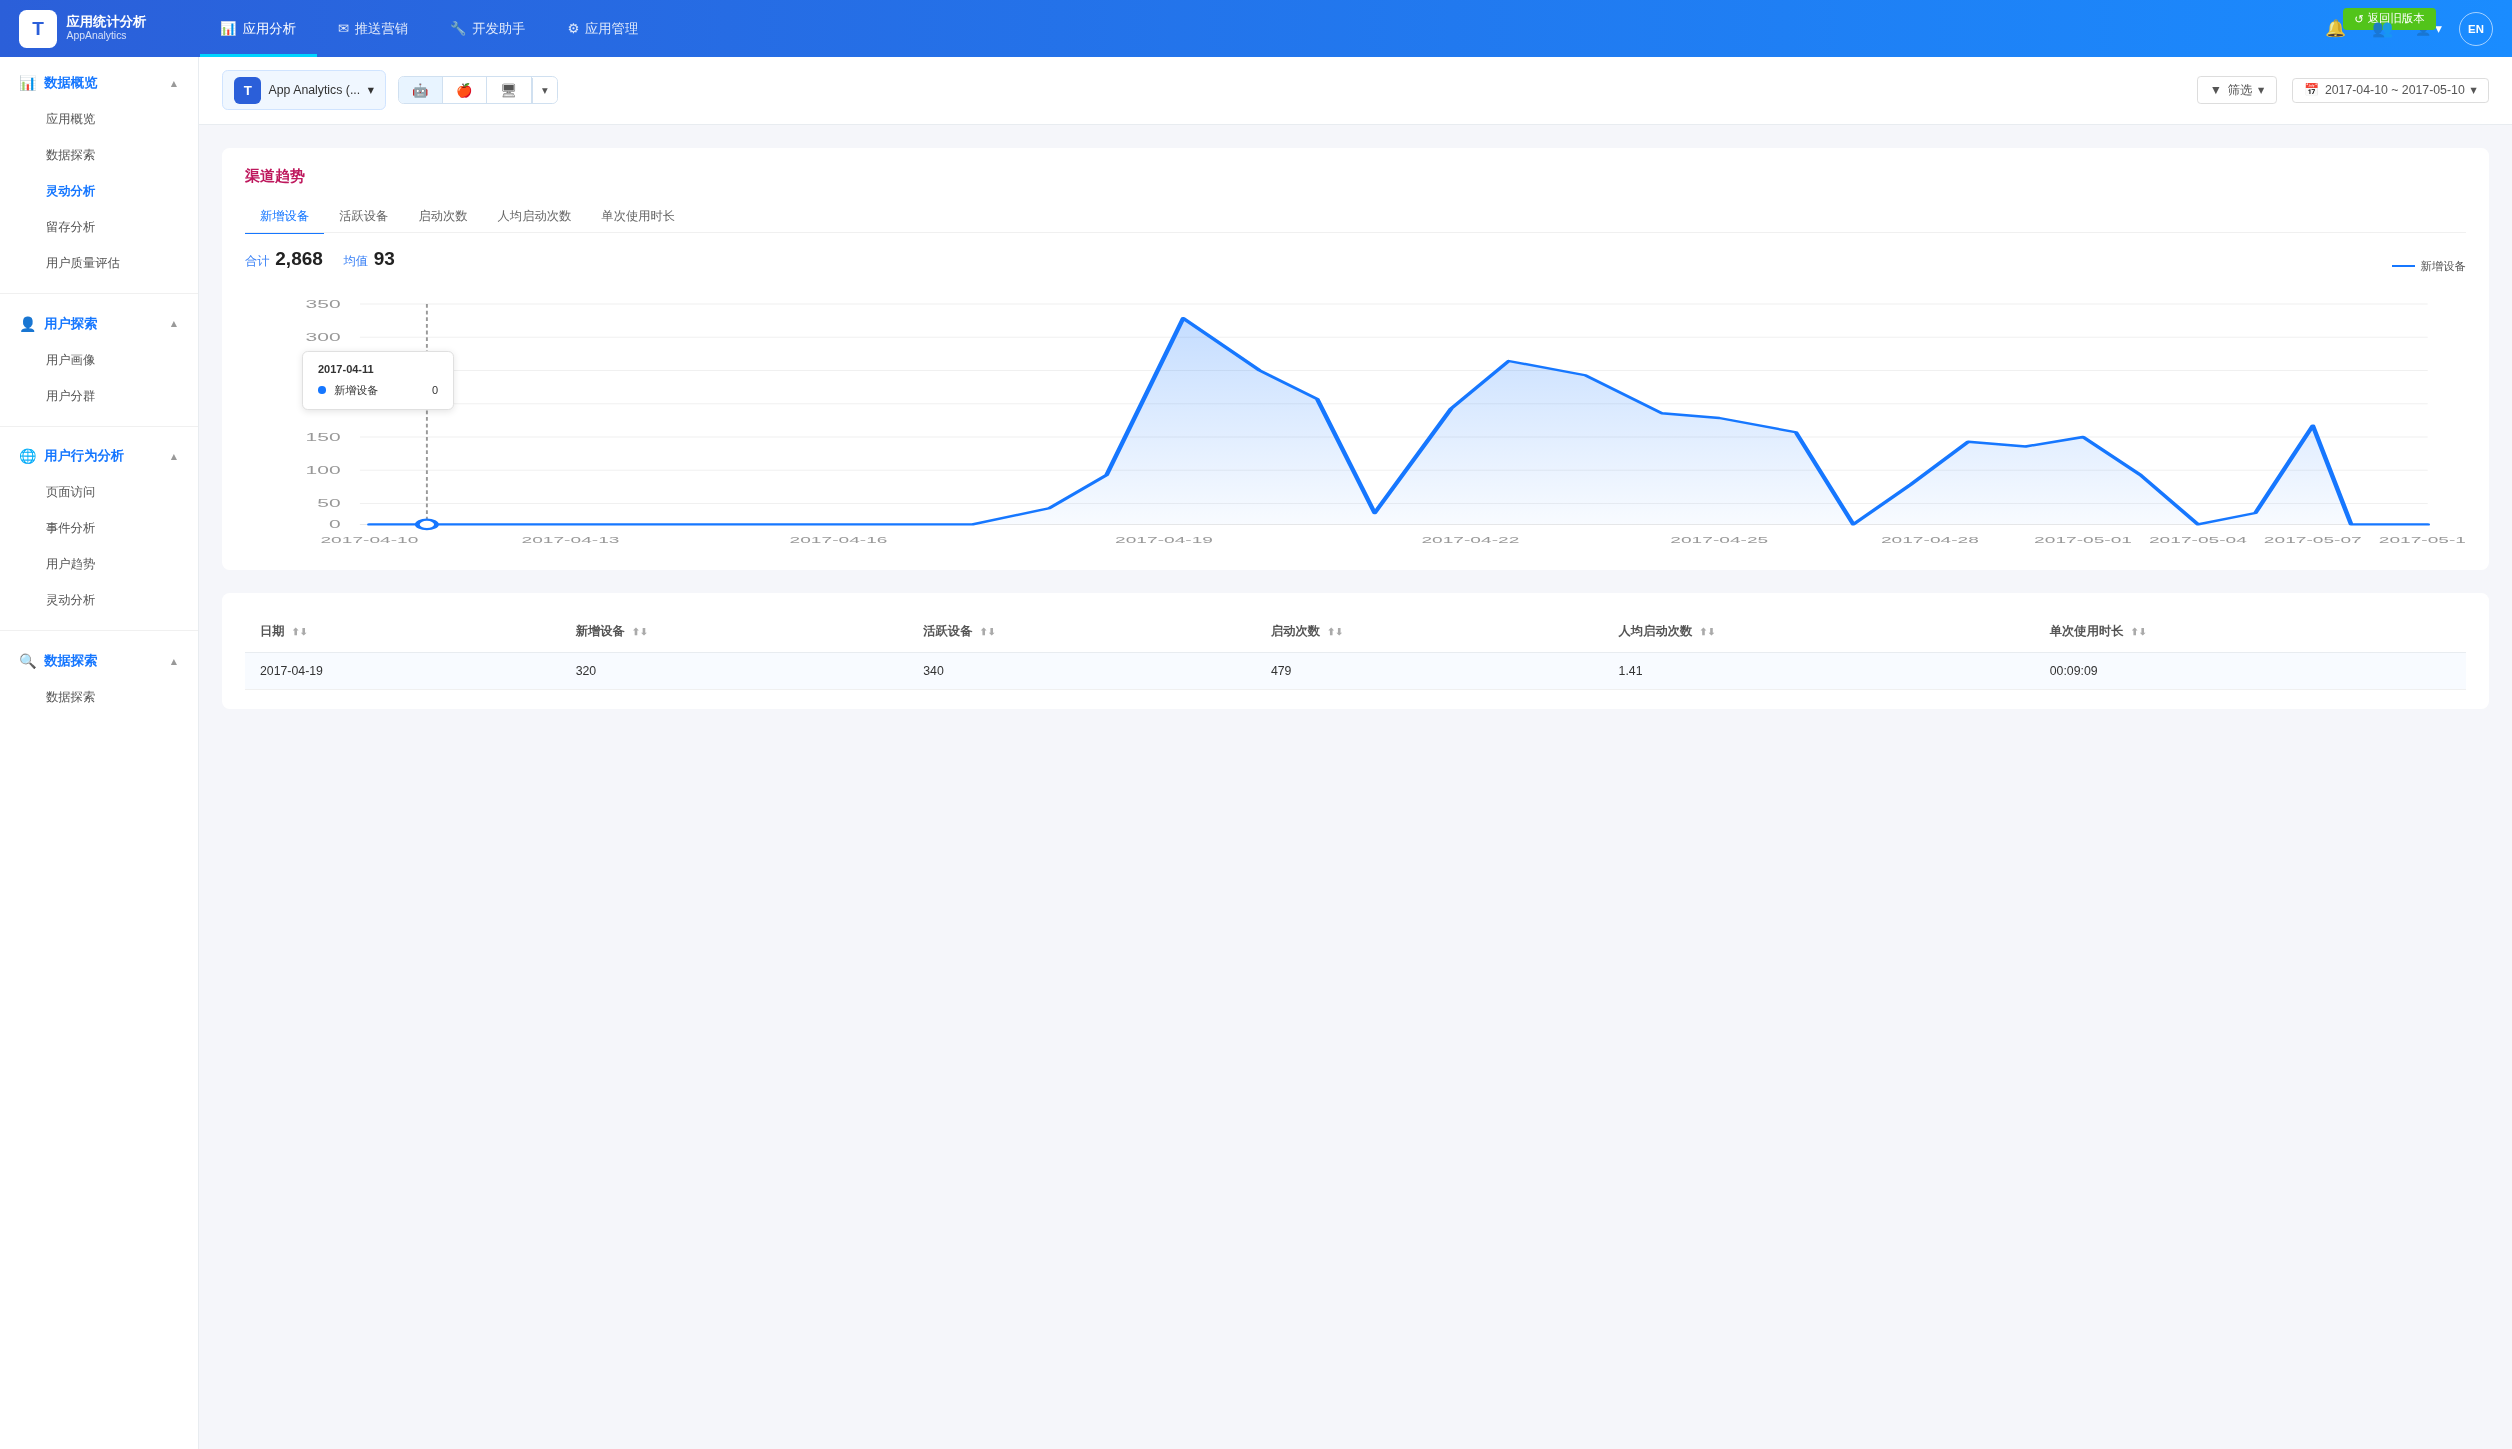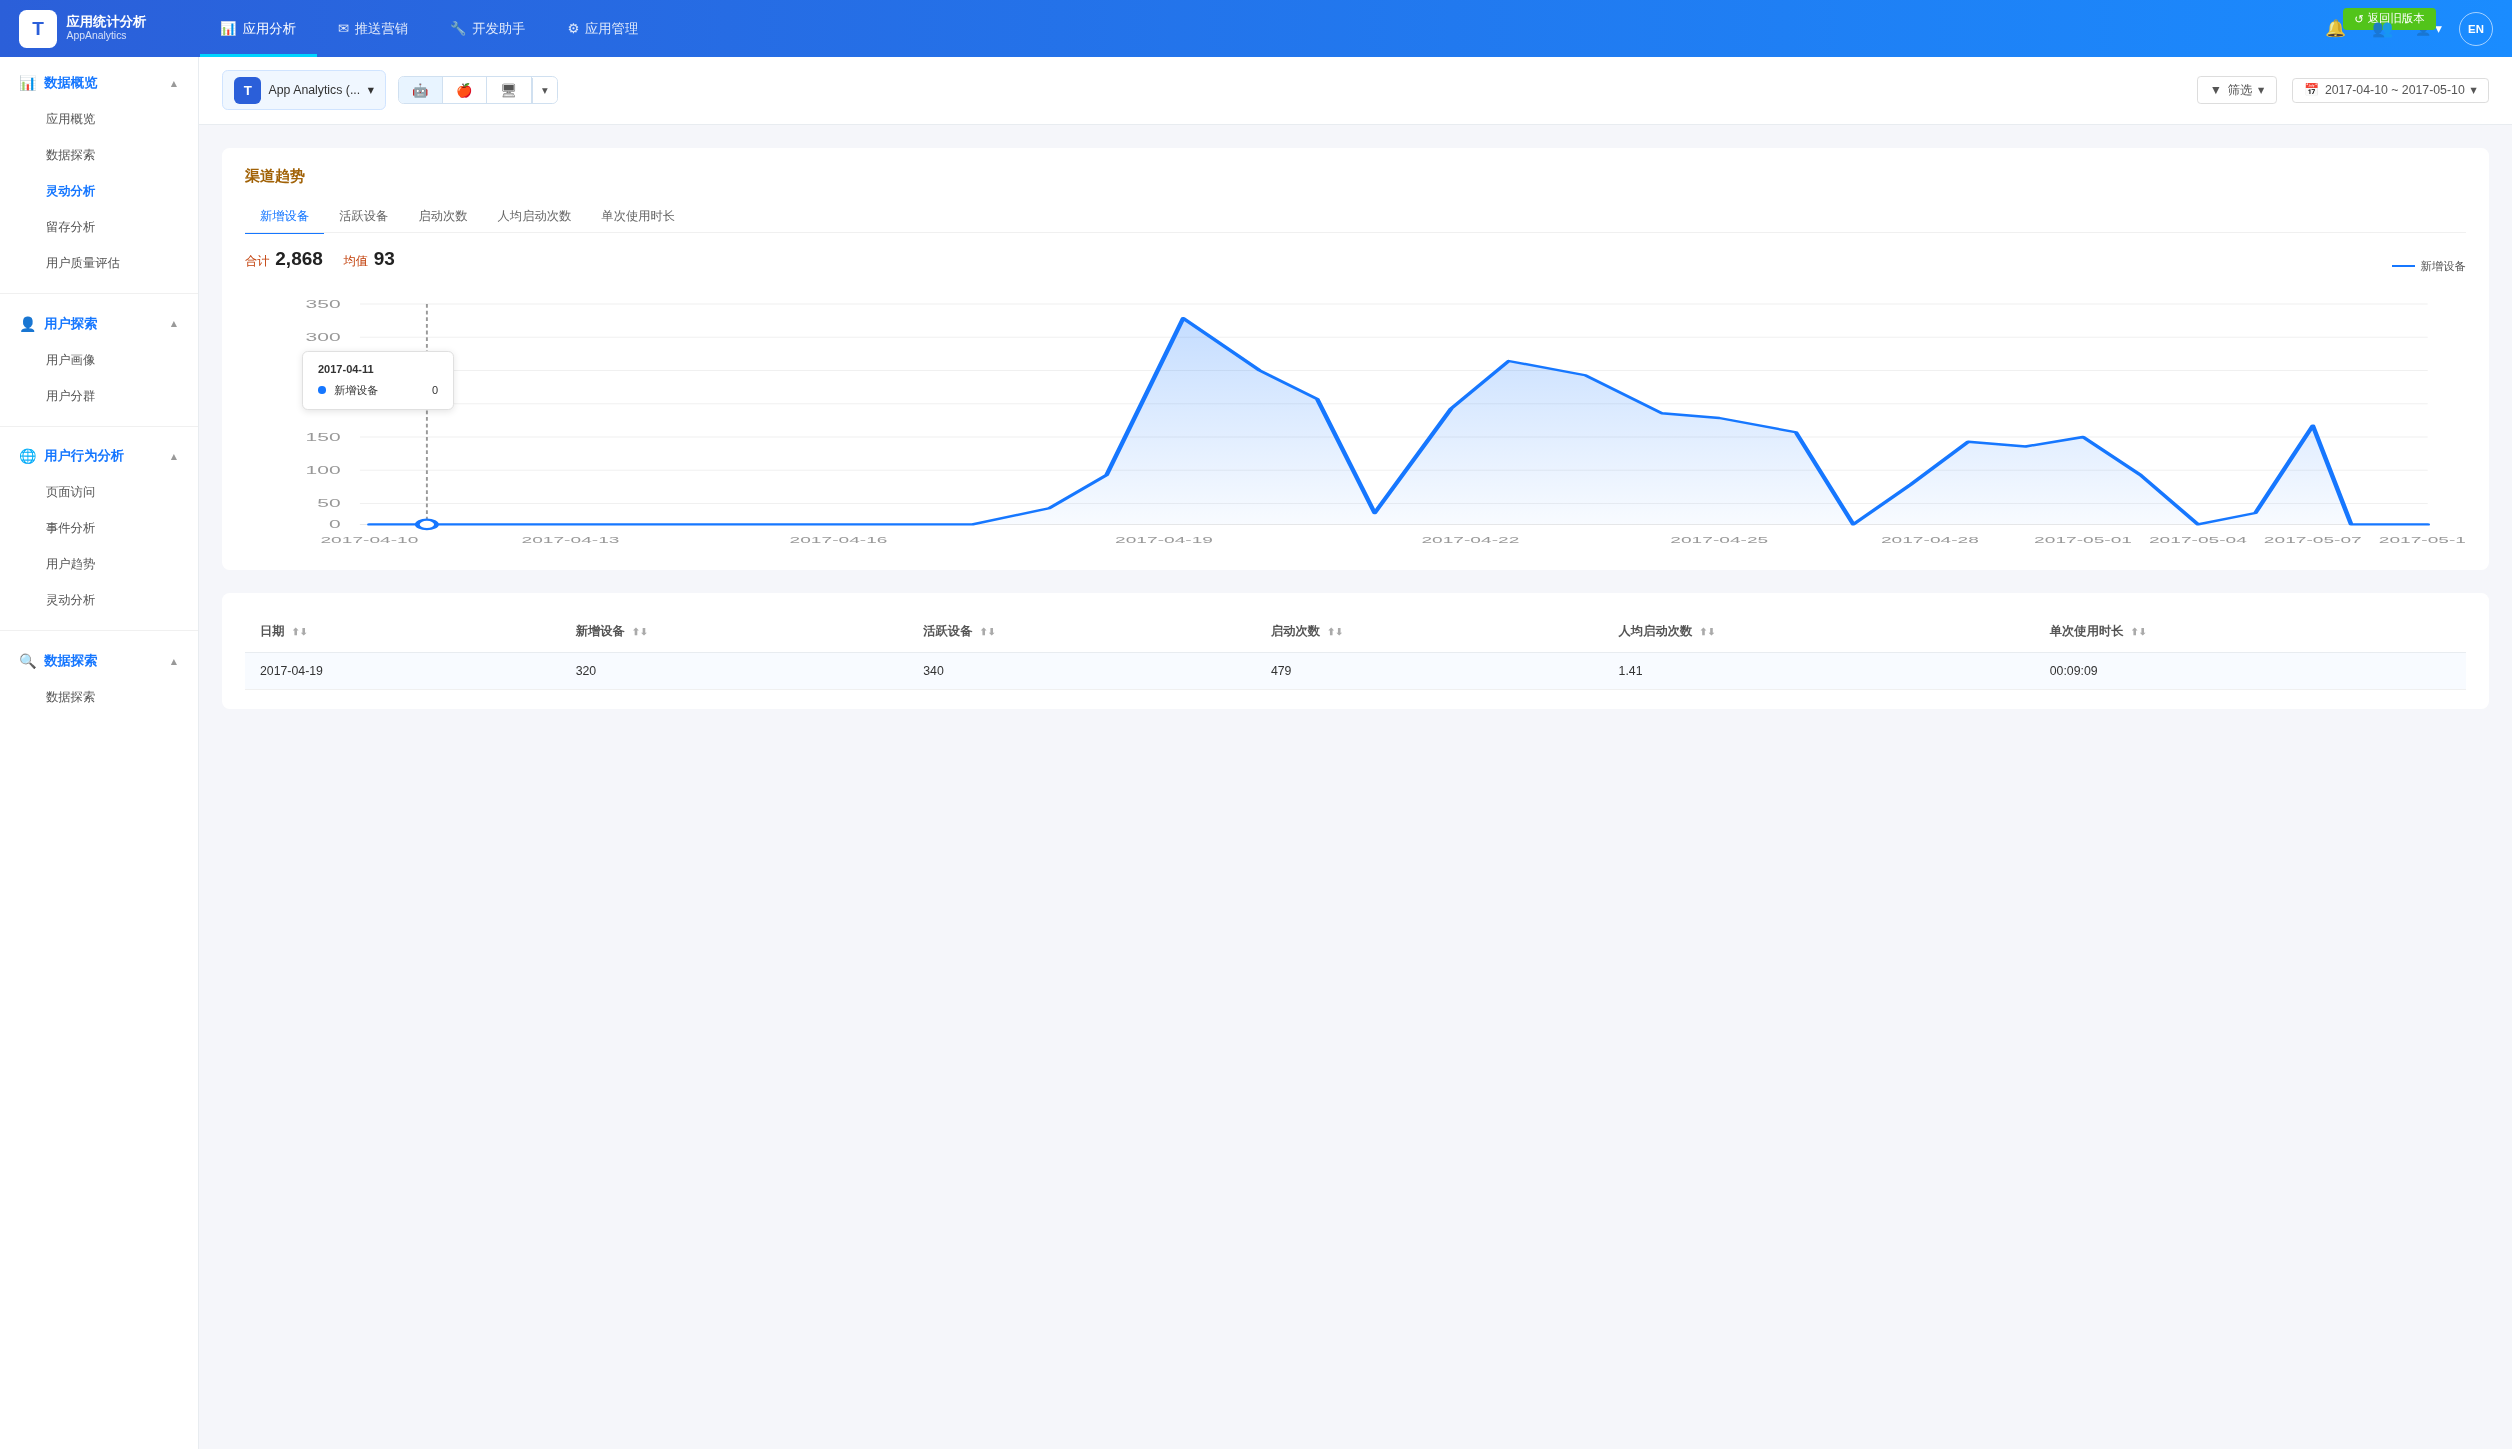--- a/index.html
+++ b/index.html
@@ -269,21 +269,21 @@
       border-radius: 3.8px;
     }
 
     
     .page-content {
       padding: 23px;
     }
     .section-title {
       font-size: 15px;
       font-weight: 600;
-      color: #a16207;
+      color: #be185d;
       margin-bottom: 15px;
     }
     .chart-section {
       background: white;
       border-radius: 7.6px;
       padding: 19px 23px;
       margin-bottom: 23px;
     }
     .chart-tabs {
       display: flex;
@@ -296,21 +296,21 @@
       cursor: pointer;
       font-size: 12.3px;
       color: #666;
       border-bottom: 1.9px solid transparent;
       margin-bottom: -1.9px;
     }
     .chart-tab.active {
       color: #1677ff;
       border-bottom-color: #1677ff;
     }
-    .stat-label { font-size: 12.3px; color: #c2410c; }
+    .stat-label { font-size: 12.3px; color: #3b82f6; }
     .stat-value { font-size: 19px; font-weight: 700; color: #222; }
     .chart-legend {
       display: flex;
       align-items: center;
       gap: 5.7px;
       font-size: 11.4px;
       color: #555;
     }
     .legend-line {
       width: 23px;

